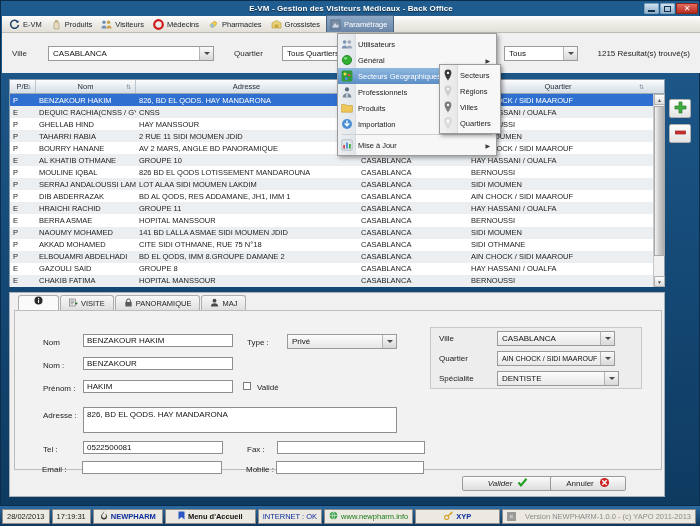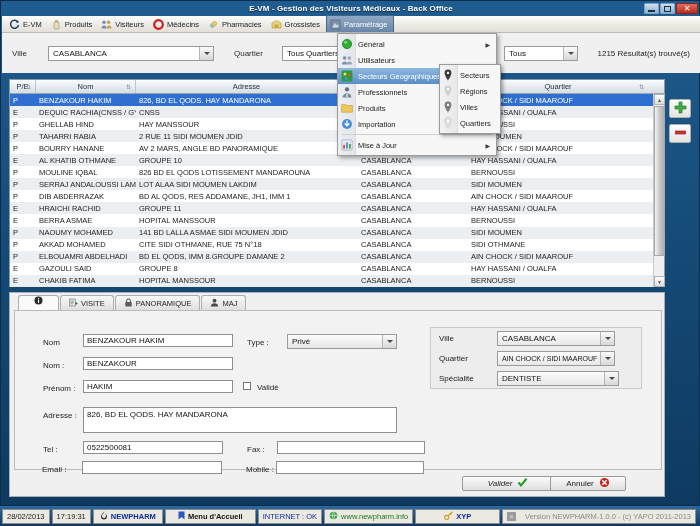--- a/index.html
+++ b/index.html
@@ -637,34 +637,34 @@
             </svg>
         </span>
       </div>
     </div>
 
     <div class="menu" style="left:336px;top:32px;width:160px;">
       <div class="menu-rail"></div>
       <div id="menu-items" style="position:relative;">
           <div class="menu-item">
             <span class="mico"><svg width="12" height="12" viewBox="0 0 12 12">
-                <circle cx="6" cy="6" r="4.6" fill="#2faf2f" stroke="#1d7a1d" stroke-width=".8"></circle>
-                <ellipse cx="4.6" cy="4.3" rx="1.8" ry="1.1" fill="#a8e8a8" opacity=".8"></ellipse>
-              </svg></span>
-            <span class="mlbl">Général</span>
-            <span class="car">▶</span>
-          </div>
-          <div class="menu-item">
-            <span class="mico"><svg width="12" height="12" viewBox="0 0 12 12">
                 <circle cx="3.6" cy="4" r="1.8" fill="#7a94b4"></circle>
                 <circle cx="8.4" cy="4" r="1.8" fill="#9aa8b8"></circle>
                 <path d="M0.8 10.5c0-2 1.3-3.1 2.8-3.1s2.8 1.1 2.8 3.1z" fill="#7a94b4"></path>
                 <path d="M5.6 10.5c0-2 1.3-3.1 2.8-3.1s2.8 1.1 2.8 3.1z" fill="#9aa8b8"></path>
               </svg></span>
             <span class="mlbl">Utilisateurs</span>
+          </div>
+          <div class="menu-item">
+            <span class="mico"><svg width="12" height="12" viewBox="0 0 12 12">
+                <circle cx="6" cy="6" r="4.6" fill="#2faf2f" stroke="#1d7a1d" stroke-width=".8"></circle>
+                <ellipse cx="4.6" cy="4.3" rx="1.8" ry="1.1" fill="#a8e8a8" opacity=".8"></ellipse>
+              </svg></span>
+            <span class="mlbl">Général</span>
+            <span class="car">▶</span>
           </div>
           <div class="menu-item hl">
             <span class="mico"><svg width="12" height="12" viewBox="0 0 12 12">
                 <rect x="0.6" y="0.6" width="10.8" height="10.8" rx="1.4" fill="#2f9b3a"></rect>
                 <circle cx="4" cy="4" r="1.5" fill="#f2e04a"></circle>
                 <circle cx="8.2" cy="5" r="1.3" fill="#e84a4a"></circle>
                 <circle cx="5.4" cy="8.4" r="1.5" fill="#4a8fe8"></circle>
               </svg></span>
             <span class="mlbl">Secteurs Géographiques</span>
             <span class="car">▶</span>

